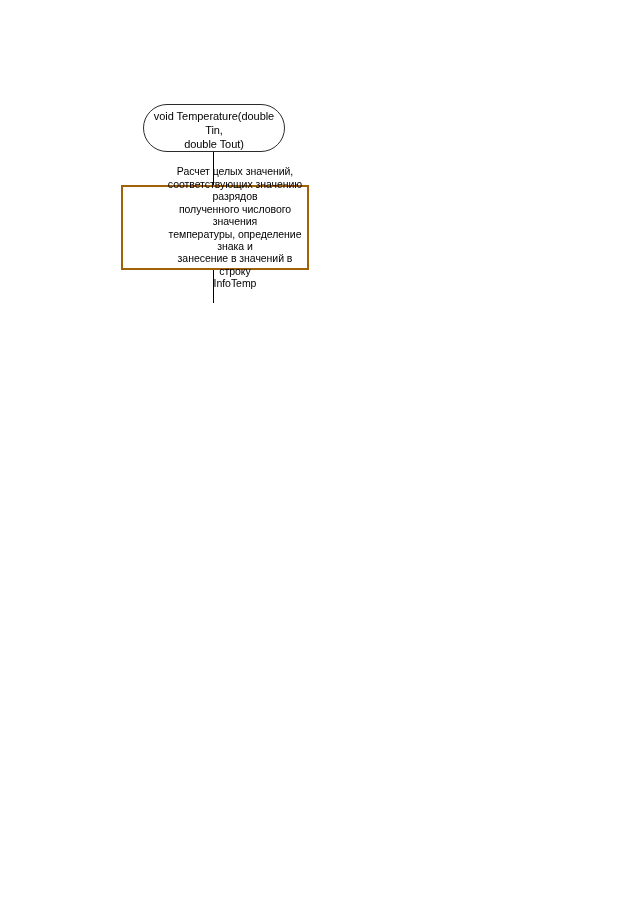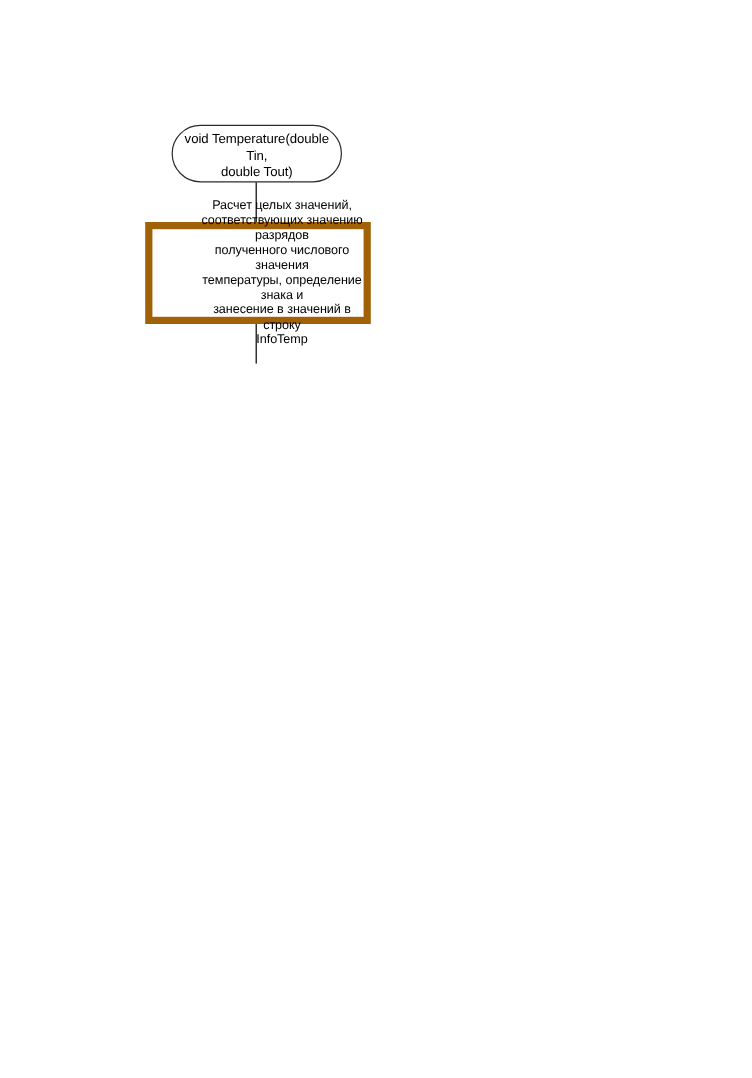--- a/index.html
+++ b/index.html
@@ -46,21 +46,21 @@
   }
 
   
   .terminator {
     border: 1px solid #2b2b2b;
     border-radius: 999px;
   }
 
   
   .process {
-    border: 6px solid #a16207;
+    border: 2px solid #a16207;
     border-radius: 0;
     padding-left: 40px;
   }
 
   
   .connector {
     position: absolute;
     background: #000000;
     width: 1.4px;
   }

